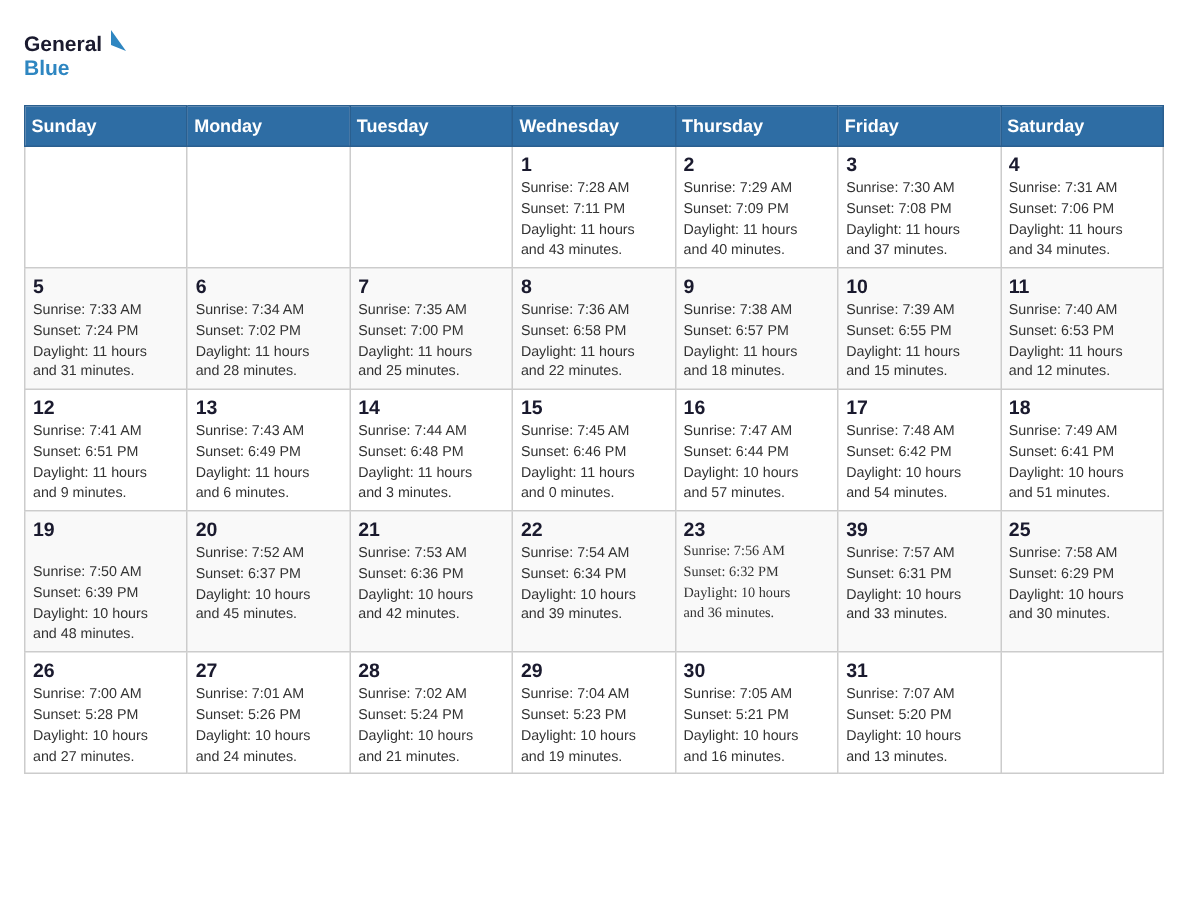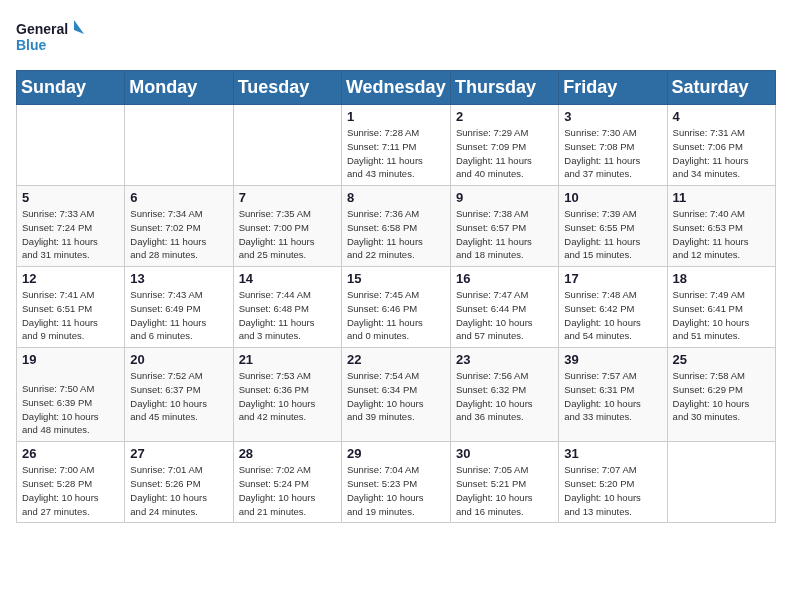--- a/index.html
+++ b/index.html
@@ -35,21 +35,21 @@
       margin-top: 2px;
     }
     .calendar {
       width: 100%;
       border-collapse: collapse;
       border: 1px solid #ccc;
     }
     .calendar th {
       background: #2e6da4;
       color: #fff;
-      font-size: 18px;
+      font-size: 12px;
       font-weight: bold;
       padding: 6px 4px;
       text-align: left;
       border: 1px solid #2a5f8f;
     }
     .calendar td {
       width: 108px;
       vertical-align: top;
       padding: 4px 5px;
       border: 1px solid #ccc;
@@ -263,21 +263,21 @@
         </td>
         <td>
           <div class="day-num">22</div>
           <div class="day-info" style="white-space: pre-line;">Sunrise: 7:54 AM
 Sunset: 6:34 PM
 Daylight: 10 hours
 and 39 minutes.</div>
         </td>
         <td>
           <div class="day-num">23</div>
-          <div class="day-info" style="white-space: pre-line;">Sunrise: 7:56 AM
+          <div class="day-info" style="white-space: pre-line; font-family: Liberation Serif, serif;">Sunrise: 7:56 AM
 Sunset: 6:32 PM
 Daylight: 10 hours
 and 36 minutes.</div>
         </td>
         <td>
           <div class="day-num">39</div>
           <div class="day-info" style="white-space: pre-line;">Sunrise: 7:57 AM
 Sunset: 6:31 PM
 Daylight: 10 hours
 and 33 minutes.</div>

